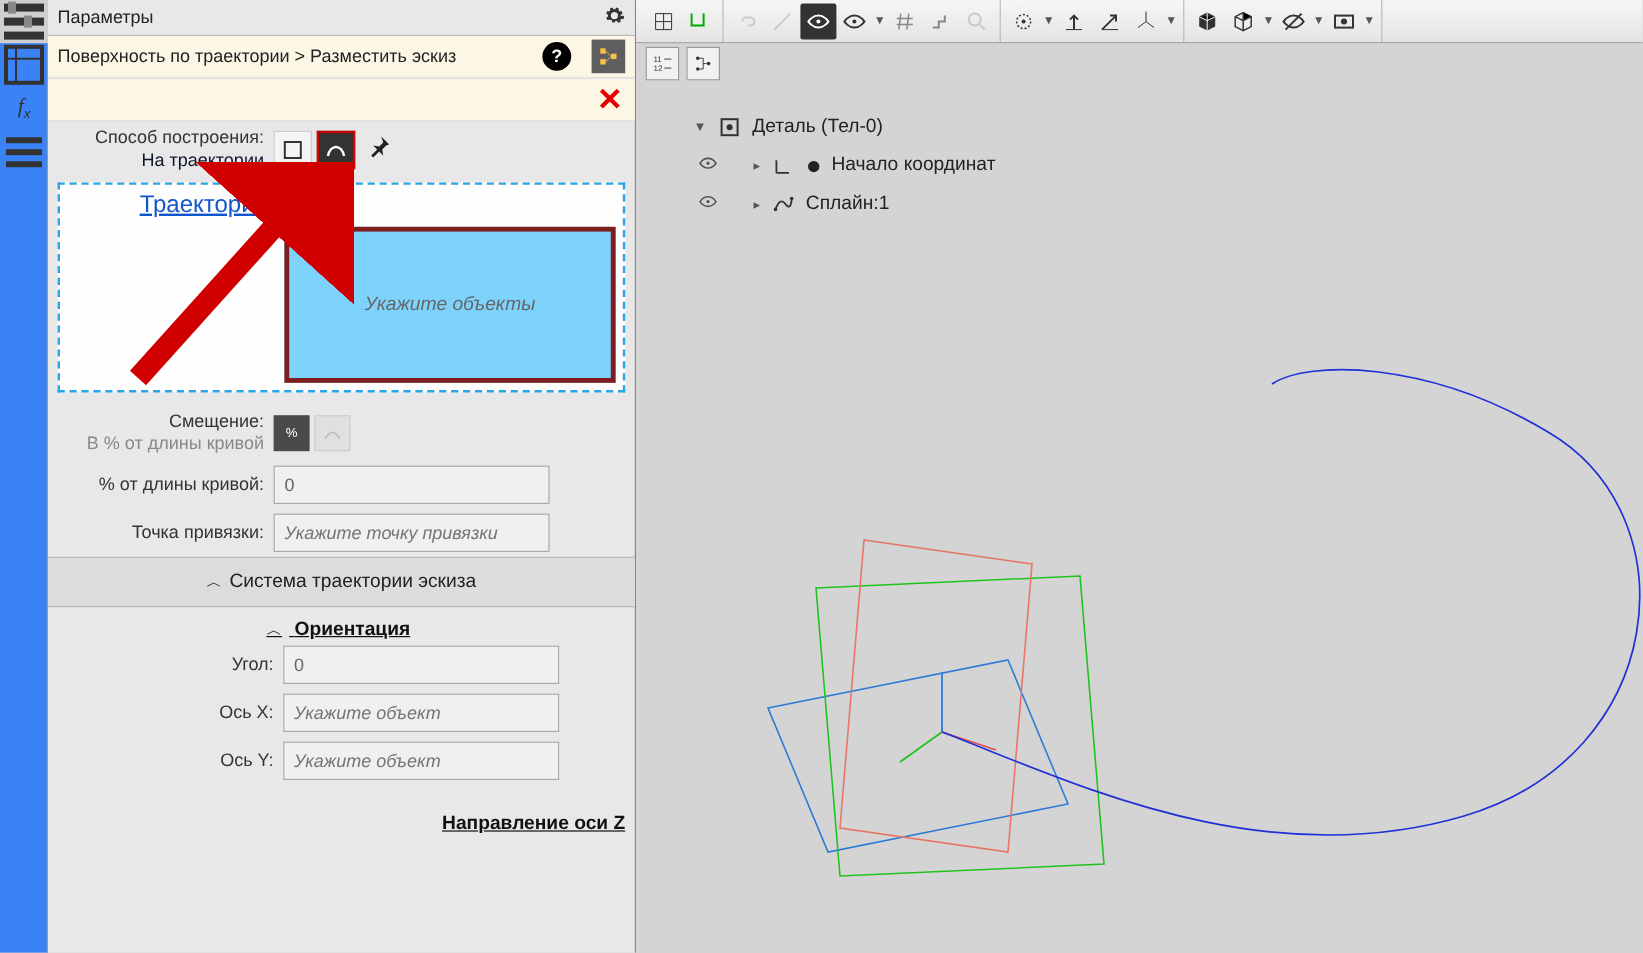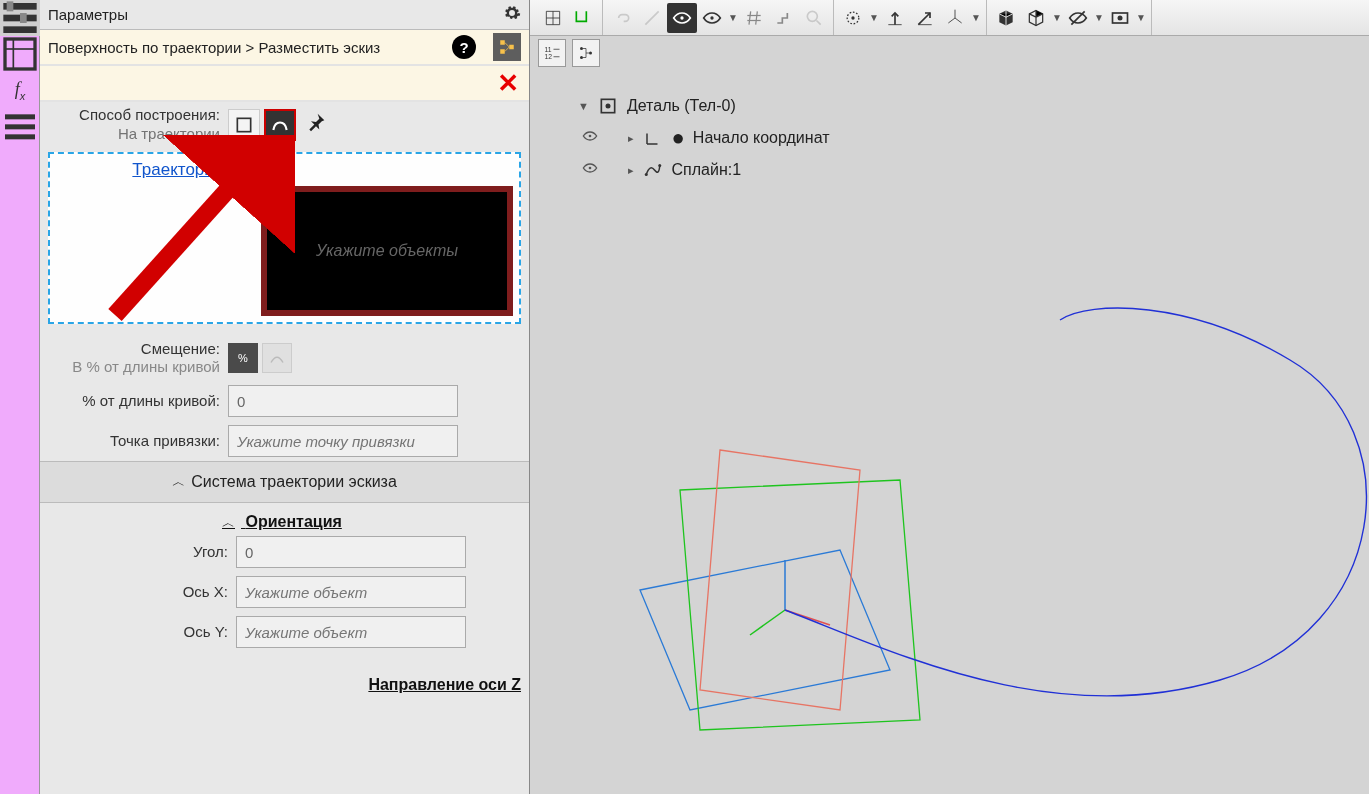--- a/index.html
+++ b/index.html
@@ -1,18 +1,18 @@
 <!DOCTYPE html>
 <html><head>
 <meta charset="utf-8">
 <style>
 * { box-sizing: border-box; margin: 0; padding: 0; font-family: Arial, sans-serif; }
 body { background: #d4d4d4; width: 1369px; height: 794px; overflow: hidden; position: relative; }
 
-.left-rail { position: absolute; left: 0; top: 0; width: 40px; height: 794px; background: #f0abfc; border-right: 1px solid #999; }
+.left-rail { position: absolute; left: 0; top: 0; width: 40px; height: 794px; background: #3b82f6; border-right: 1px solid #999; }
 .left-rail .rail-btn { width: 40px; height: 36px; display: flex; align-items: center; justify-content: center; color: #333; font-size: 18px; cursor: pointer; }
 .left-rail .rail-btn.active { background: #cfcfcf; }
 
 .params-panel { position: absolute; left: 40px; top: 0; width: 490px; height: 794px; background: #e8e8e8; border-right: 1px solid #888; }
 .params-header { height: 30px; background: #e8e8e8; border-bottom: 1px solid #bbb; display: flex; align-items: center; padding: 0 8px; font-size: 15px; font-weight: 500; color: #222; }
 .params-header .gear { margin-left: auto; color: #333; cursor: pointer; }
 
 .breadcrumb { height: 36px; background: #fcf6e4; border-bottom: 2px solid #e3e3e3; display: flex; align-items: center; padding: 0 8px; font-size: 15px; color: #222; gap: 11px; }
 .breadcrumb .help { margin-left: auto; width: 24px; height: 24px; background: #000; border-radius: 50%; color: #fff; display: flex; align-items: center; justify-content: center; font-weight: bold; cursor: pointer; }
 .breadcrumb .tree-ico { margin-left: 6px; width: 28px; height: 28px; background: #5e5e5e; color: #f7c14b; display: flex; align-items: center; justify-content: center; cursor: pointer; }
@@ -24,22 +24,22 @@
 .row .label-col { width: 180px; text-align: right; padding-right: 8px; line-height: 1.25; }
 .row .ctrl-col { display: flex; align-items: center; gap: 4px; }
 
 .icon-btn { width: 32px; height: 32px; background: #f4f4f4; border: 1px solid #ccc; display: flex; align-items: center; justify-content: center; cursor: pointer; }
 .icon-btn.active { background: #333; border: 2px solid #c00; color: #fff; }
 .icon-btn svg { width: 20px; height: 20px; }
 
 .pin { font-size: 20px; color: #222; cursor: pointer; margin-left: 6px; }
 
 .trajectory-box { margin: 4px 8px 12px 8px; border: 2px dashed #2aa5e6; background: #fefefe; padding: 6px; }
-.trajectory-box .trj-link { color: #1155cc; text-decoration: underline; font-size: 17px; text-align: right; display: block; margin-right: 290px; }
-.obj-area { margin: 6px 0 0 auto; width: 252px; height: 130px; background: #000000; border: 6px solid #7f1d1d; display: flex; align-items: center; justify-content: center; font-style: italic; color: #666; font-size: 16px; }
+.trajectory-box .trj-link { color: #1155cc; text-decoration: underline; font-size: 20px; text-align: right; display: block; margin-right: 290px; }
+.obj-area { margin: 6px 0 0 auto; width: 276px; height: 130px; background: #7dd3fc; border: 4px solid #7f1d1d; display: flex; align-items: center; justify-content: center; font-style: italic; color: #666; font-size: 16px; }
 
 .offset-row .icon-dark { width: 30px; height: 30px; background: #4a4a4a; color: #fff; display: flex; align-items: center; justify-content: center; font-size: 11px; }
 .offset-row .icon-disabled { width: 30px; height: 30px; background: #e0e0e0; border: 1px solid #ccc; display: flex; align-items: center; justify-content: center; color: #aaa; }
 
 .input-text { width: 230px; height: 32px; background: #f0f0f0; border: 1px solid #aaa; padding: 0 8px; color: #a21caf; font-size: 15px; font-style: italic; }
 .input-num { width: 230px; height: 32px; background: #f0f0f0; border: 1px solid #aaa; padding: 0 8px; color: #666; font-size: 15px; }
 
 .section-hdr { height: 42px; background: #dcdcdc; border-top: 1px solid #bbb; border-bottom: 1px solid #bbb; display: flex; align-items: center; justify-content: center; font-size: 16px; color: #222; cursor: pointer; }
 .chev { margin-right: 6px; font-size: 13px; }
 
@@ -126,21 +126,21 @@
         </svg>
     </span>
   </div>
   <div class="close-row">
     <span class="x">✕</span>
   </div>
 
   <div class="row">
     <div class="label-col">
       <span>Способ построения:</span><br>
-      <span style="color:#737373;">На траектории</span>
+      <span style="color:#0f172a;">На траектории</span>
     </div>
     <div class="ctrl-col">
       <div class="icon-btn">
         <svg viewBox="0 0 24 24">
             <rect x="4" y="4" width="16" height="16" fill="none" stroke="#333" stroke-width="2"></rect>
           </svg>
       </div>
       <div class="icon-btn active">
         <svg viewBox="0 0 24 24">
             <path d="M4 18 C6 6 18 6 20 18" fill="none" stroke="#fff" stroke-width="2.5"></path>

